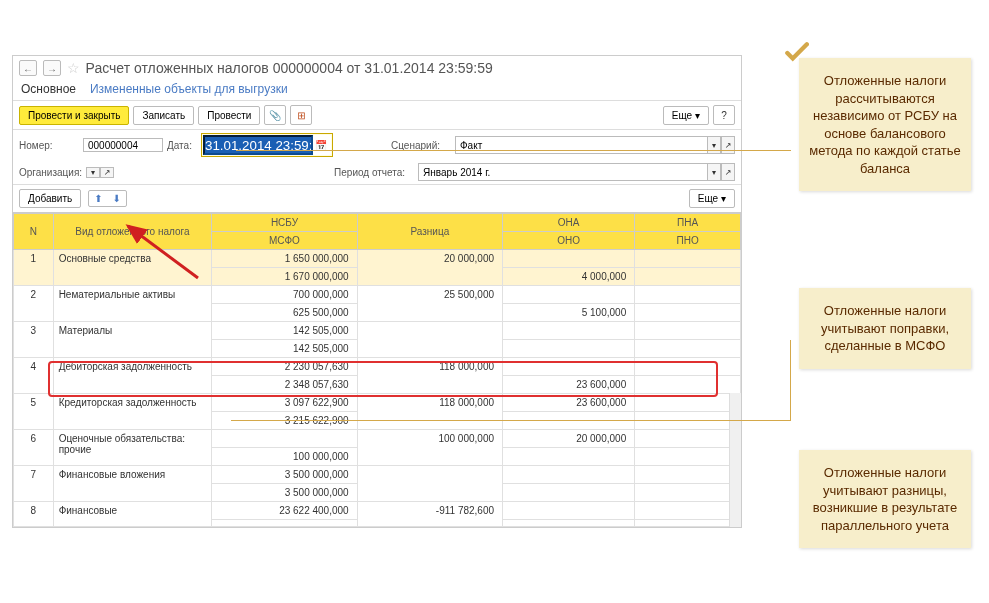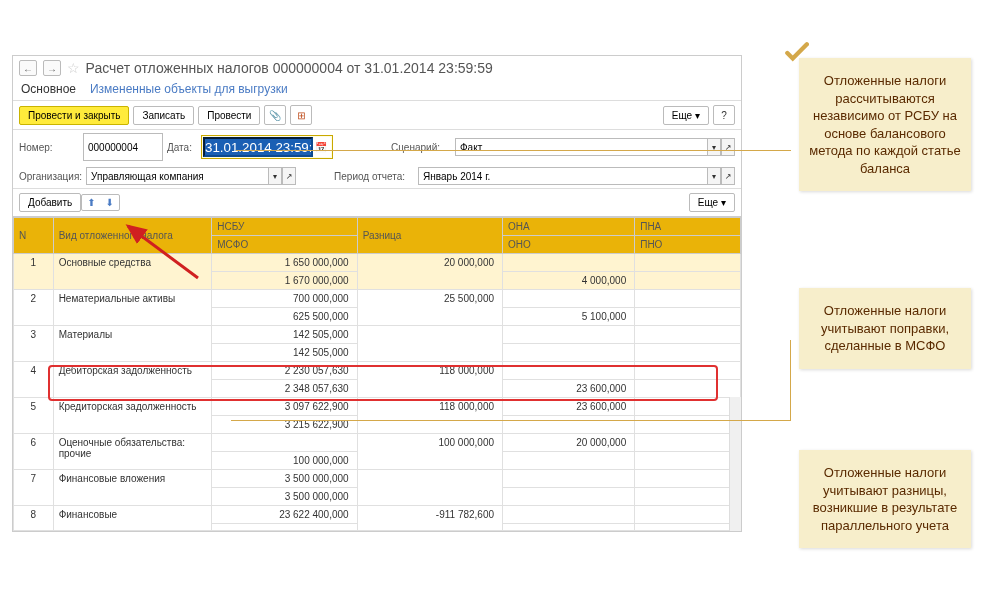--- a/index.html
+++ b/index.html
@@ -13,32 +13,32 @@
   .tab-main { color: #333; }
   .tab-sec { color: #4a7bc4; cursor: pointer; text-align: right; }
   .toolbar { display: flex; align-items: center; gap: 4px; padding: 4px 6px; border-top: 1px solid #ddd; border-bottom: 1px solid #ddd; flex-wrap: wrap; }
   .btn { border: 1px solid #b8b070; background: #fffde0; padding: 3px 8px; font-size: 10px; border-radius: 2px; cursor: pointer; }
   .btn-yellow { background: #ffeb3b; border-color: #c9b400; font-weight: normal; }
   .btn-white { background: #fff; border-color: #bbb; }
   .icon-btn { width: 22px; height: 20px; border: 1px solid #bbb; background: #fff; display: inline-flex; align-items: center; justify-content: center; font-size: 10px; border-radius: 2px; cursor: pointer; }
   .spacer { flex: 1; }
   .form-row { display: flex; align-items: center; gap: 4px; padding: 3px 6px; font-size: 10px; }
   .lbl { color: #555; min-width: 60px; }
-  .fld { border: 1px solid #bbb; padding: 2px 4px; font-size: 10px; height: 28px; }
+  .fld { border: 1px solid #bbb; padding: 2px 4px; font-size: 10px; height: 14px; }
   .fld-num { width: 80px; }
   .fld-date { width: 110px; background: #1a5fb4; color: #fff; border-color: #0d4a8f; }
   .fld-date-wrap { display: flex; border: 1px solid #c9a800; background: #fffde0; padding: 1px; }
   .fld-sel { flex: 1; display: flex; }
   .fld-sel input { flex: 1; border: 1px solid #bbb; border-right: none; padding: 2px 4px; height: 18px; font-size: 10px; }
   .fld-sel .dd { width: 14px; border: 1px solid #bbb; display: flex; align-items: center; justify-content: center; font-size: 8px; background: #f5f5f5; }
-  .table-toolbar { display: flex; align-items: center; gap: 0; padding: 4px 6px; border-top: 1px solid #ddd; }
+  .table-toolbar { display: flex; align-items: center; gap: 7px; padding: 4px 6px; border-top: 1px solid #ddd; }
   .sort-btns { display: flex; border: 1px solid #bbb; border-radius: 2px; }
   .sort-btns span { padding: 2px 5px; font-size: 10px; color: #4a7bc4; cursor: pointer; }
   .grid { width: 100%; border-collapse: collapse; font-size: 10px; }
-  .grid th { border: 1px solid #ccc; background: #eab308; padding: 3px 5px; text-align: left; font-weight: normal; color: #555; }
+  .grid th { border: 1px solid #ccc; background: #fde047; padding: 3px 5px; text-align: center; font-weight: normal; color: #555; }
   .grid td { border: 1px solid #e0e0e0; padding: 3px 5px; vertical-align: top; }
   .grid td.num { text-align: right; padding-right: 8px; }
   .grid td.n { text-align: center; }
   .grid tr.sel td { background: #fff4d0; }
   .hi-box { position: absolute; border: 2px solid #e03030; border-radius: 4px; pointer-events: none; }
   .arrow { position: absolute; pointer-events: none; }
   .arrow svg { overflow: visible; }
   .scrollbar-v { position: absolute; right: 0; top: 180px; width: 12px; height: 340px; background: #f0f0f0; border-left: 1px solid #ddd; }
   .grid-wrap { max-height: 340px; overflow: hidden; position: relative; border-top: 1px solid #ccc; }
   .callout { position: absolute; width: 172px; background: #f7eecb; color: #5a2a00; font-size: 13px; text-align: center; padding: 14px 10px; line-height: 1.35; box-shadow: 1px 1px 3px rgba(0,0,0,0.15); }
@@ -94,21 +94,20 @@
     <div class="fld-sel">
       <input value="Факт" style="">
       <span class="dd">▾</span>
       <span class="dd">↗</span>
     </div>
   </div>
 
   <div class="form-row">
     <span class="lbl">Организация:</span>
     <div class="fld-sel" style="max-width:210px">
-      <input value="Управляющая компания" style="">
       <span class="dd">▾</span>
       <span class="dd">↗</span>
     </div>
     <span style="width:30px"></span>
     <span class="lbl" style="min-width:80px">Период отчета:</span>
     <div class="fld-sel">
       <input value="Январь 2014 г." style="">
       <span class="dd">▾</span>
       <span class="dd">↗</span>
     </div>

